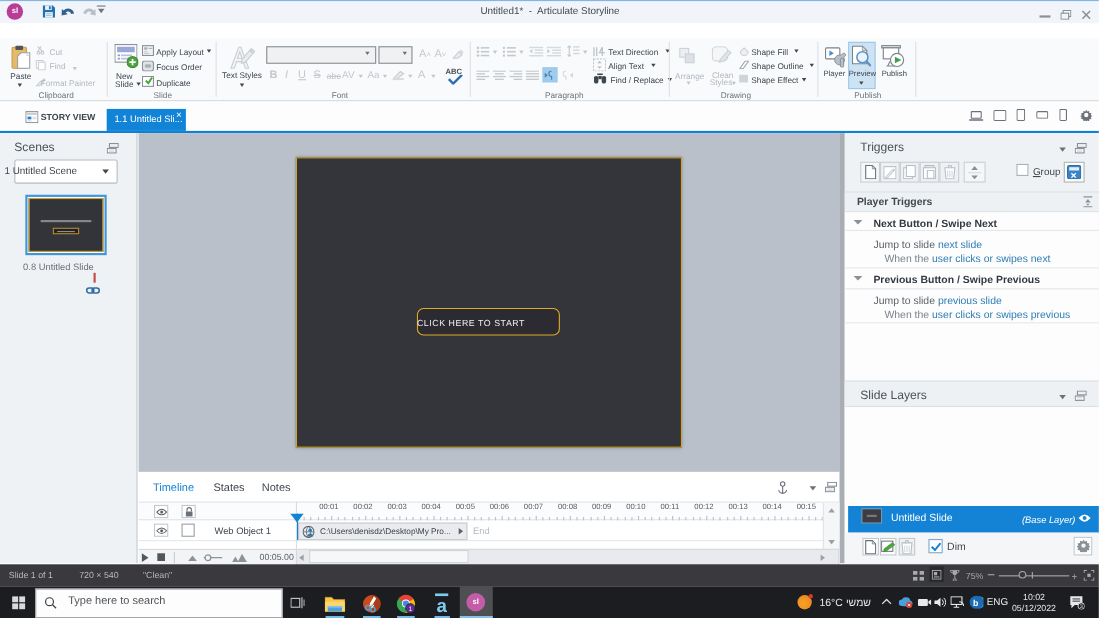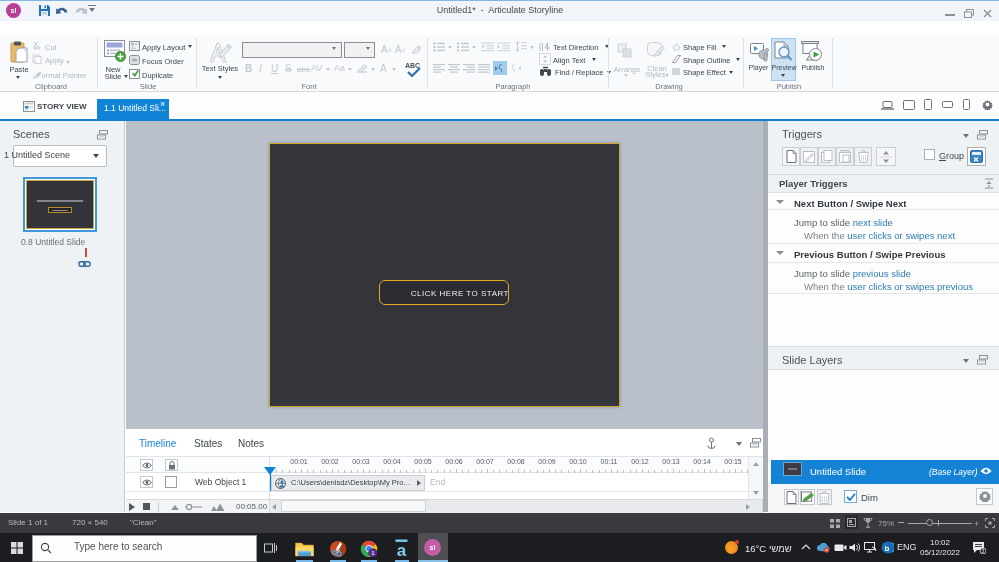--- a/index.html
+++ b/index.html
@@ -80,21 +80,21 @@
     <svg class="abs" style="left:33px;top:7px;" width="9" height="8" viewBox="0 0 9 8">
         <path d="M1 0 L6 5 M4.5 0 L1.5 4" stroke="#c3c8cd" stroke-width="1"></path>
         <circle cx="2" cy="6" r="1.3" fill="none" stroke="#c3c8cd"></circle>
         <circle cx="5.5" cy="6" r="1.3" fill="none" stroke="#c3c8cd"></circle>
       </svg>
     <div class="abs" style="left:45px;top:8px;font-size:7.5px;color:#b3b9bf;">Cut</div>
     <svg class="abs" style="left:32px;top:19px;" width="10" height="10" viewBox="0 0 10 10">
         <rect x="1" y="1" width="6" height="7" fill="#fff" stroke="#ccd1d6"></rect>
         <rect x="3" y="2.5" width="6" height="7" fill="#fff" stroke="#ccd1d6"></rect>
       </svg>
-    <div class="abs" style="left:45px;top:21px;font-size:7.5px;color:#b3b9bf;">Apply</div>
+    <div class="abs" style="left:45px;top:21px;font-size:7.5px;color:#b3b9bf;">Find</div>
     <div class="abs" style="left:66px;top:26px;width:0;height:0;border-left:2.5px solid transparent;border-right:2.5px solid transparent;border-top:3.5px solid #c3c8cd;"></div>
     <svg class="abs" style="left:32px;top:35px;" width="11" height="9" viewBox="0 0 11 9">
         <path d="M1 8 L5 4 h3 l-4 4 z" fill="#e4e7ea" stroke="#ccd1d6"></path>
         <path d="M6 3 l2 -2 1.5 1.5 -2 2 z" fill="#ccd1d6"></path>
       </svg>
     <div class="abs" style="left:37px;top:36px;font-size:7.5px;color:#b3b9bf;">Format Painter</div>
     <div class="glabel" style="left:30px;width:42px;">Clipboard</div>
     <div class="gsep" style="left:97px;"></div>
 
     <svg class="abs" style="left:104px;top:5px;" width="21" height="19" viewBox="0 0 21 19">
@@ -379,21 +379,21 @@
     <div class="abs" style="left:21px;top:116px;font-size:8.5px;color:#6a7076;">0.8 Untitled Slide</div>
     <div class="abs" style="left:85px;top:127px;width:1.5px;height:9px;background:#c0504d;"></div>
     <svg class="abs" style="left:78px;top:139px;" width="13" height="8" viewBox="0 0 13 8">
         <rect x="0.8" y="1.8" width="6.5" height="4.5" rx="2.2" fill="none" stroke="#2e6da4" stroke-width="1.4"></rect>
         <rect x="5.7" y="1.8" width="6.5" height="4.5" rx="2.2" fill="none" stroke="#2e6da4" stroke-width="1.4"></rect>
       </svg>
   </div>
   <div id="workspace"></div>
   <div id="slide">
     <div class="abs" style="left:109px;top:136px;width:130px;height:25px;background:#2b2b31;border:1.5px solid #e0aa25;border-radius:6px;"></div>
-    <div class="abs" style="left:109px;top:145px;width:130px;text-align:right;font-size:8px;color:#f2f2f3;letter-spacing:0.5px;">CLICK HERE TO START</div>
+    <div class="abs" style="left:109px;top:145px;width:130px;text-align:left;font-size:8px;color:#f2f2f3;letter-spacing:0.5px;">CLICK HERE TO START</div>
   </div>
   <div id="rpdivider"></div>
   <div id="rightpanel">
     <div class="abs" style="left:14px;top:7px;font-size:11px;color:#4a5157;">Triggers</div>
     <div class="abs" style="left:195px;top:13px;width:0;height:0;border-left:3.5px solid transparent;border-right:3.5px solid transparent;border-top:4px solid #6a7178;"></div>
     <svg class="abs" style="left:209px;top:9px;" width="11" height="10" viewBox="0 0 11 10">
         <rect x="2.5" y="0.5" width="8" height="3.5" fill="none" stroke="#8a9097"></rect>
         <rect x="0.5" y="5" width="8" height="4" fill="#fff" stroke="#8a9097"></rect>
         <path d="M2 6.5 h5 M2 8 h5" stroke="#c3c8cd" stroke-width="0.7"></path>
       </svg>
@@ -717,21 +717,21 @@
         <rect x="0" y="0" width="5.5" height="5.5" fill="#d8dadc"></rect>
         <rect x="6.5" y="0" width="5.5" height="5.5" fill="#d8dadc"></rect>
         <rect x="0" y="6.5" width="5.5" height="5.5" fill="#d8dadc"></rect>
         <rect x="6.5" y="6.5" width="5.5" height="5.5" fill="#d8dadc"></rect>
       </svg>
     <div class="abs" style="left:32px;top:2px;width:225px;height:27px;background:#fdfdfd;border:1px solid #9a9da0;"></div>
     <svg class="abs" style="left:40px;top:9px;" width="12" height="12" viewBox="0 0 12 12">
         <circle cx="5" cy="5" r="3.6" fill="none" stroke="#3f4449" stroke-width="1.1"></circle>
         <path d="M7.8 7.8 L11 11" stroke="#3f4449" stroke-width="1.1"></path>
       </svg>
-    <div class="abs" style="left:74px;top:8px;font-size:10px;color:#4e5358;">Type here to search</div>
+    <div class="abs" style="left:62px;top:8px;font-size:10px;color:#4e5358;">Type here to search</div>
     <svg class="abs" style="left:264px;top:9px;" width="13" height="12" viewBox="0 0 13 12">
         <rect x="0.5" y="2" width="8" height="8" fill="none" stroke="#c8cacc"></rect>
         <path d="M10.5 1 v10 M12.5 3 v6" stroke="#c8cacc"></path>
       </svg>
     <svg class="abs" style="left:295px;top:8px;" width="19" height="16" viewBox="0 0 19 16">
         <path d="M0.5 2 h6 l2 2 h10 v11 h-18 z" fill="#f8c84a" stroke="#c29a30" stroke-width="0.5"></path>
         <path d="M0.5 6 h18 v9 h-18 z" fill="#fbd56e"></path>
         <rect x="3" y="10" width="13" height="5" fill="#4da0dc"></rect>
         <path d="M3 10 h13 v1.5 h-13 z" fill="#7cc0ec"></path>
       </svg>

